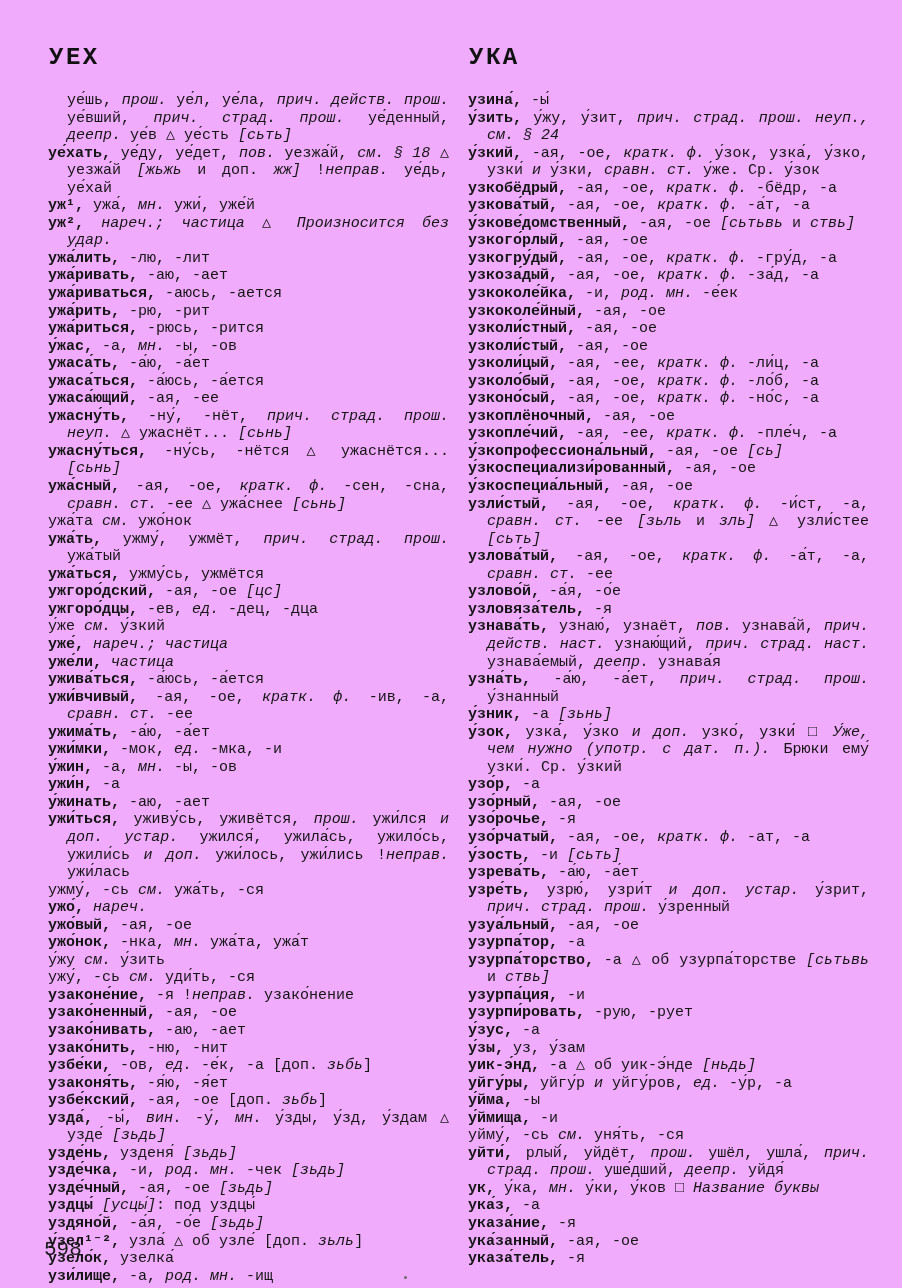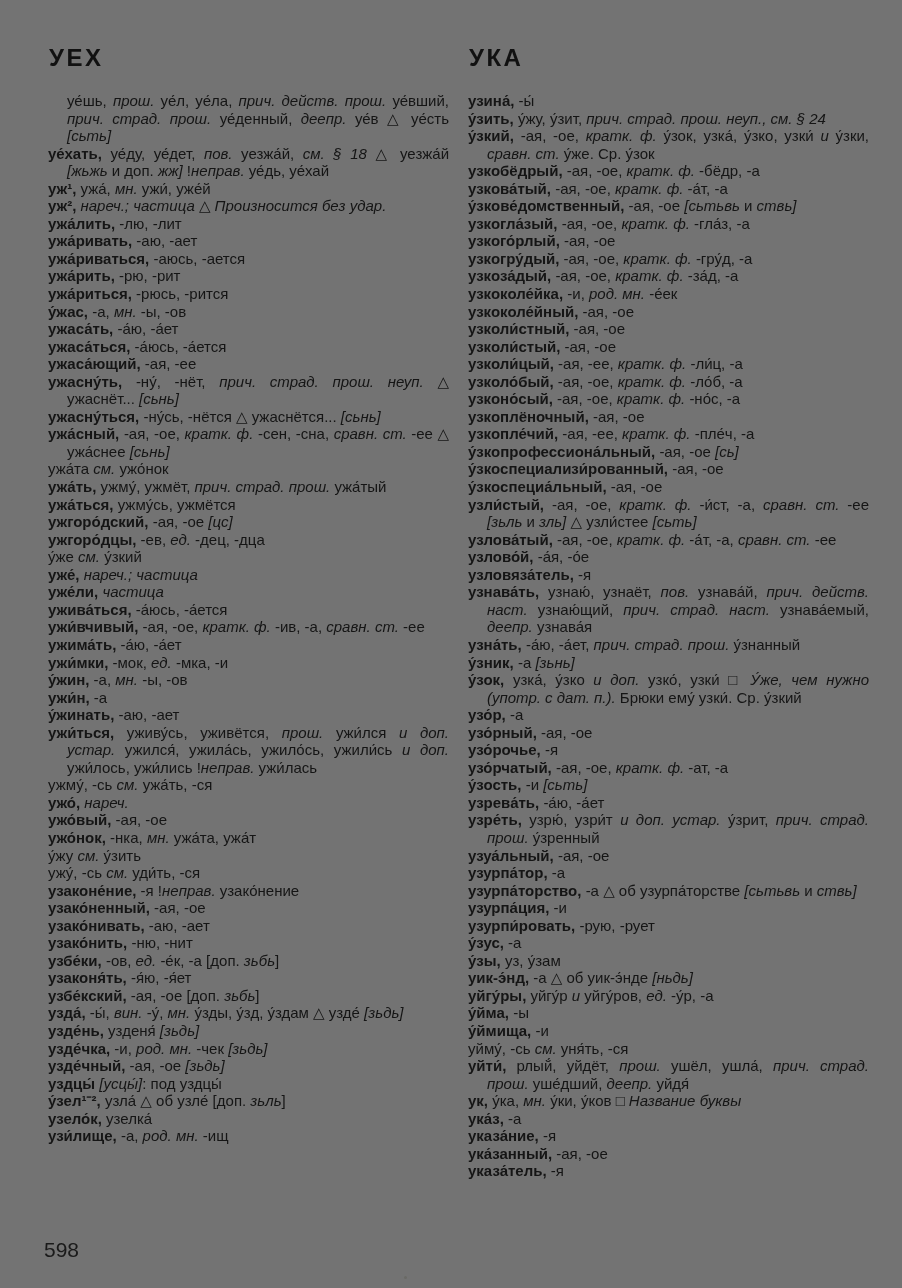--- a/index.html
+++ b/index.html
@@ -1,21 +1,21 @@
 <!DOCTYPE html>
 <html lang="ru"><head>
 <meta charset="utf-8">
 <style>
   html,body{margin:0;padding:0;background:#d9d9d6;}
   .page{
     position:relative;
     width:902px;height:1288px;
     margin:0 auto;
-    background:#737373;
-    font-family:Liberation Sans, sans-serif;
+    background:#f0abfc;
+    font-family:Liberation Mono, monospace;
     color:#161616;
     overflow:hidden;
   }
   .running-head{
     position:absolute;top:44px;
     font-size:24px;font-weight:bold;
     letter-spacing:2.5px;
     color:#111;
     margin:0;
   }
@@ -104,32 +104,32 @@
       <p class="entry"><span class="b">узако́нивать, </span><span>-аю, -ает</span></p>
       <p class="entry"><span class="b">узако́нить, </span><span>-ню, -нит</span></p>
       <p class="entry"><span class="b">узбе́ки, </span><span>-ов, </span><span class="i">ед. </span><span>-е́к, -а [доп. </span><span class="i">зьбь</span><span>]</span></p>
       <p class="entry"><span class="b">узаконя́ть, </span><span>-я́ю, -я́ет</span></p>
       <p class="entry"><span class="b">узбе́кский, </span><span>-ая, -ое [доп. </span><span class="i">зьбь</span><span>]</span></p>
       <p class="entry"><span class="b">узда́, </span><span>-ы́, </span><span class="i">вин. </span><span>-у́, </span><span class="i">мн. </span><span>у́зды, у́зд, у́здам △ узде́ </span><span class="i">[зьдь]</span></p>
       <p class="entry"><span class="b">узде́нь, </span><span>узденя́ </span><span class="i">[зьдь]</span></p>
       <p class="entry"><span class="b">узде́чка, </span><span>-и, </span><span class="i">род. мн. </span><span>-чек </span><span class="i">[зьдь]</span></p>
       <p class="entry"><span class="b">узде́чный, </span><span>-ая, -ое </span><span class="i">[зьдь]</span></p>
       <p class="entry"><span class="b">уздцы́ </span><span class="i">[усцы́]</span><span>: под уздцы́</span></p>
+      <p class="entry"><span class="b">уздяно́й, </span><span>-а́я, -о́е </span><span class="i">[зьдь]</span></p>
       <p class="entry"><span class="b">у́зел¹⁻², </span><span>узла́ △ об узле́ [доп. </span><span class="i">зьль</span><span>]</span></p>
       <p class="entry"><span class="b">узело́к, </span><span>узелка́</span></p>
       <p class="entry"><span class="b">узи́лище, </span><span>-а, </span><span class="i">род. мн. </span><span>-ищ</span></p>
     </div>
   <div class="column" id="col-right">
       <p class="entry"><span class="b">узина́, </span><span>-ы́</span></p>
       <p class="entry"><span class="b">у́зить, </span><span>у́жу, у́зит, </span><span class="i">прич. страд. прош. неуп., см. § 24</span></p>
       <p class="entry"><span class="b">у́зкий, </span><span>-ая, -ое, </span><span class="i">кратк. ф. </span><span>у́зок, узка́, у́зко, узки́ </span><span class="i">и </span><span>у́зки, </span><span class="i">сравн. ст. </span><span>у́же. Ср. у́зок</span></p>
       <p class="entry"><span class="b">узкобёдрый, </span><span>-ая, -ое, </span><span class="i">кратк. ф. </span><span>-бёдр, -а</span></p>
       <p class="entry"><span class="b">узкова́тый, </span><span>-ая, -ое, </span><span class="i">кратк. ф. </span><span>-а́т, -а</span></p>
       <p class="entry"><span class="b">у́зкове́домственный, </span><span>-ая, -ое </span><span class="i">[сьтьвь </span><span>и </span><span class="i">ствь]</span></p>
-      <p class="entry"><span class="b">узкогла́зый, </span><span>-ая, -ое, </span><span class="i">кратк. ф. </span><span>-гла́з, -а</span></p>
       <p class="entry"><span class="b">узкого́рлый, </span><span>-ая, -ое</span></p>
       <p class="entry"><span class="b">узкогру́дый, </span><span>-ая, -ое, </span><span class="i">кратк. ф. </span><span>-гру́д, -а</span></p>
       <p class="entry"><span class="b">узкоза́дый, </span><span>-ая, -ое, </span><span class="i">кратк. ф. </span><span>-за́д, -а</span></p>
       <p class="entry"><span class="b">узкоколе́йка, </span><span>-и, </span><span class="i">род. мн. </span><span>-е́ек</span></p>
       <p class="entry"><span class="b">узкоколе́йный, </span><span>-ая, -ое</span></p>
       <p class="entry"><span class="b">узколи́стный, </span><span>-ая, -ое</span></p>
       <p class="entry"><span class="b">узколи́стый, </span><span>-ая, -ое</span></p>
       <p class="entry"><span class="b">узколи́цый, </span><span>-ая, -ее, </span><span class="i">кратк. ф. </span><span>-ли́ц, -а</span></p>
       <p class="entry"><span class="b">узколо́бый, </span><span>-ая, -ое, </span><span class="i">кратк. ф. </span><span>-ло́б, -а</span></p>
       <p class="entry"><span class="b">узконо́сый, </span><span>-ая, -ое, </span><span class="i">кратк. ф. </span><span>-но́с, -а</span></p>

